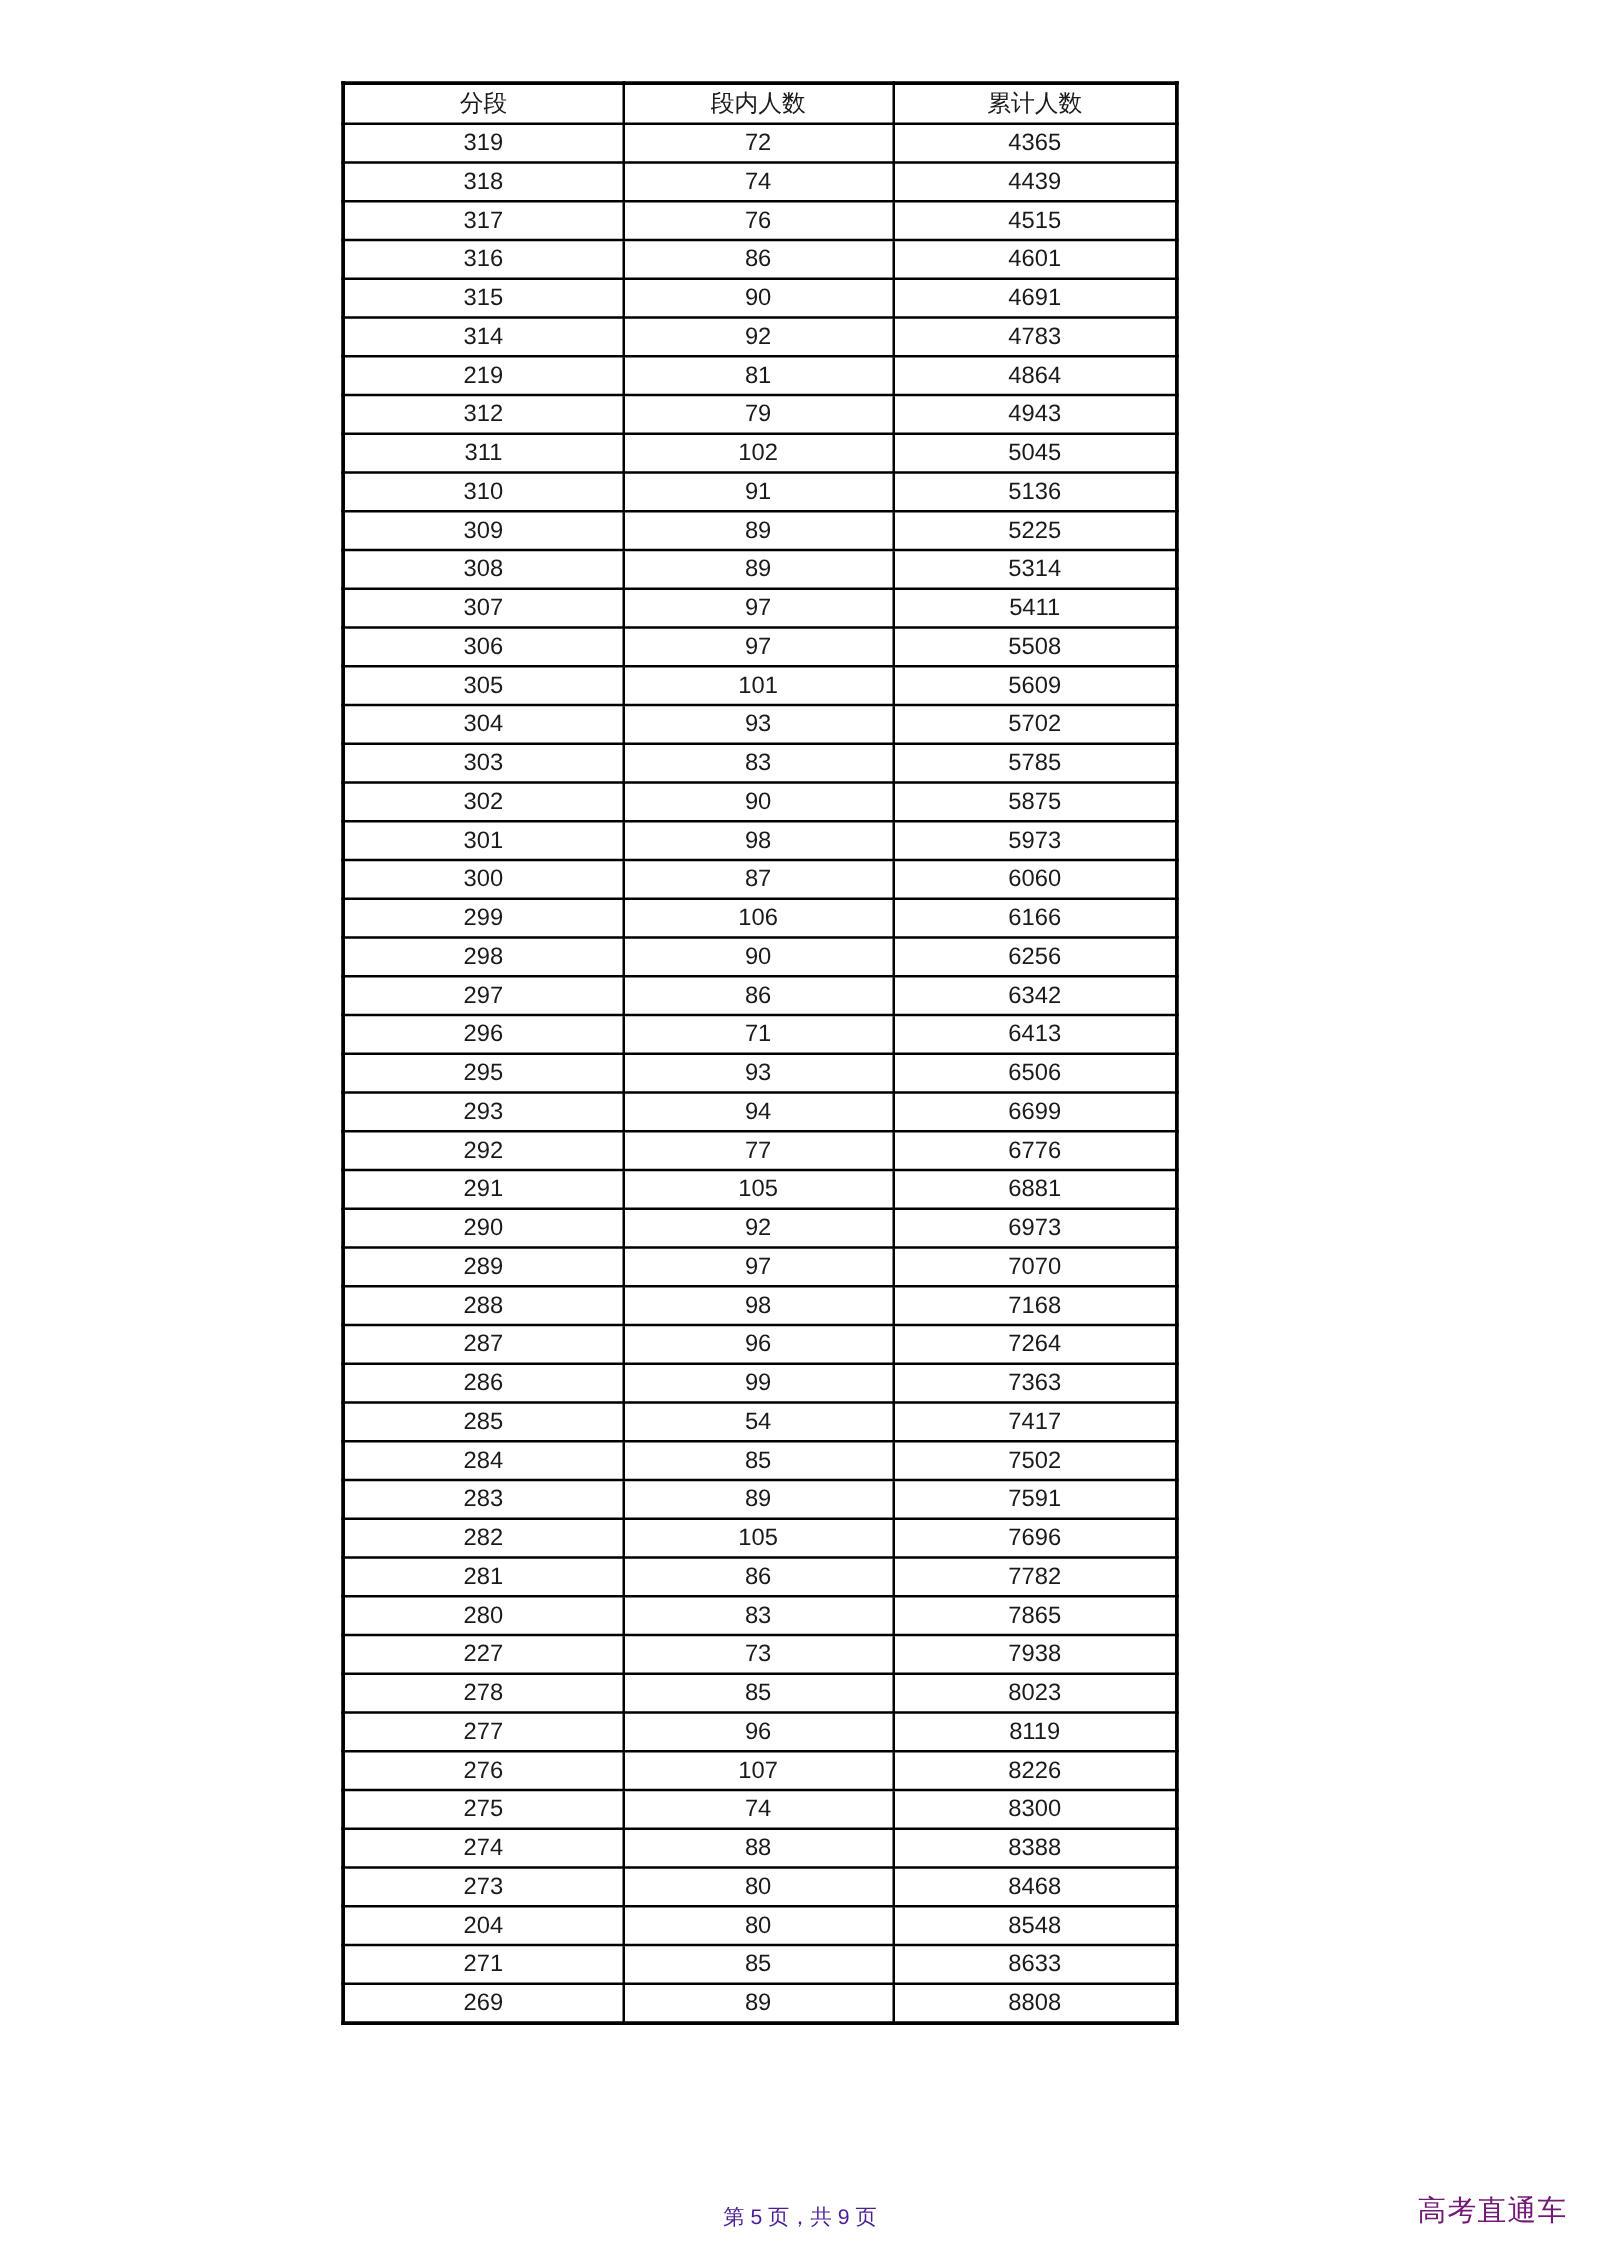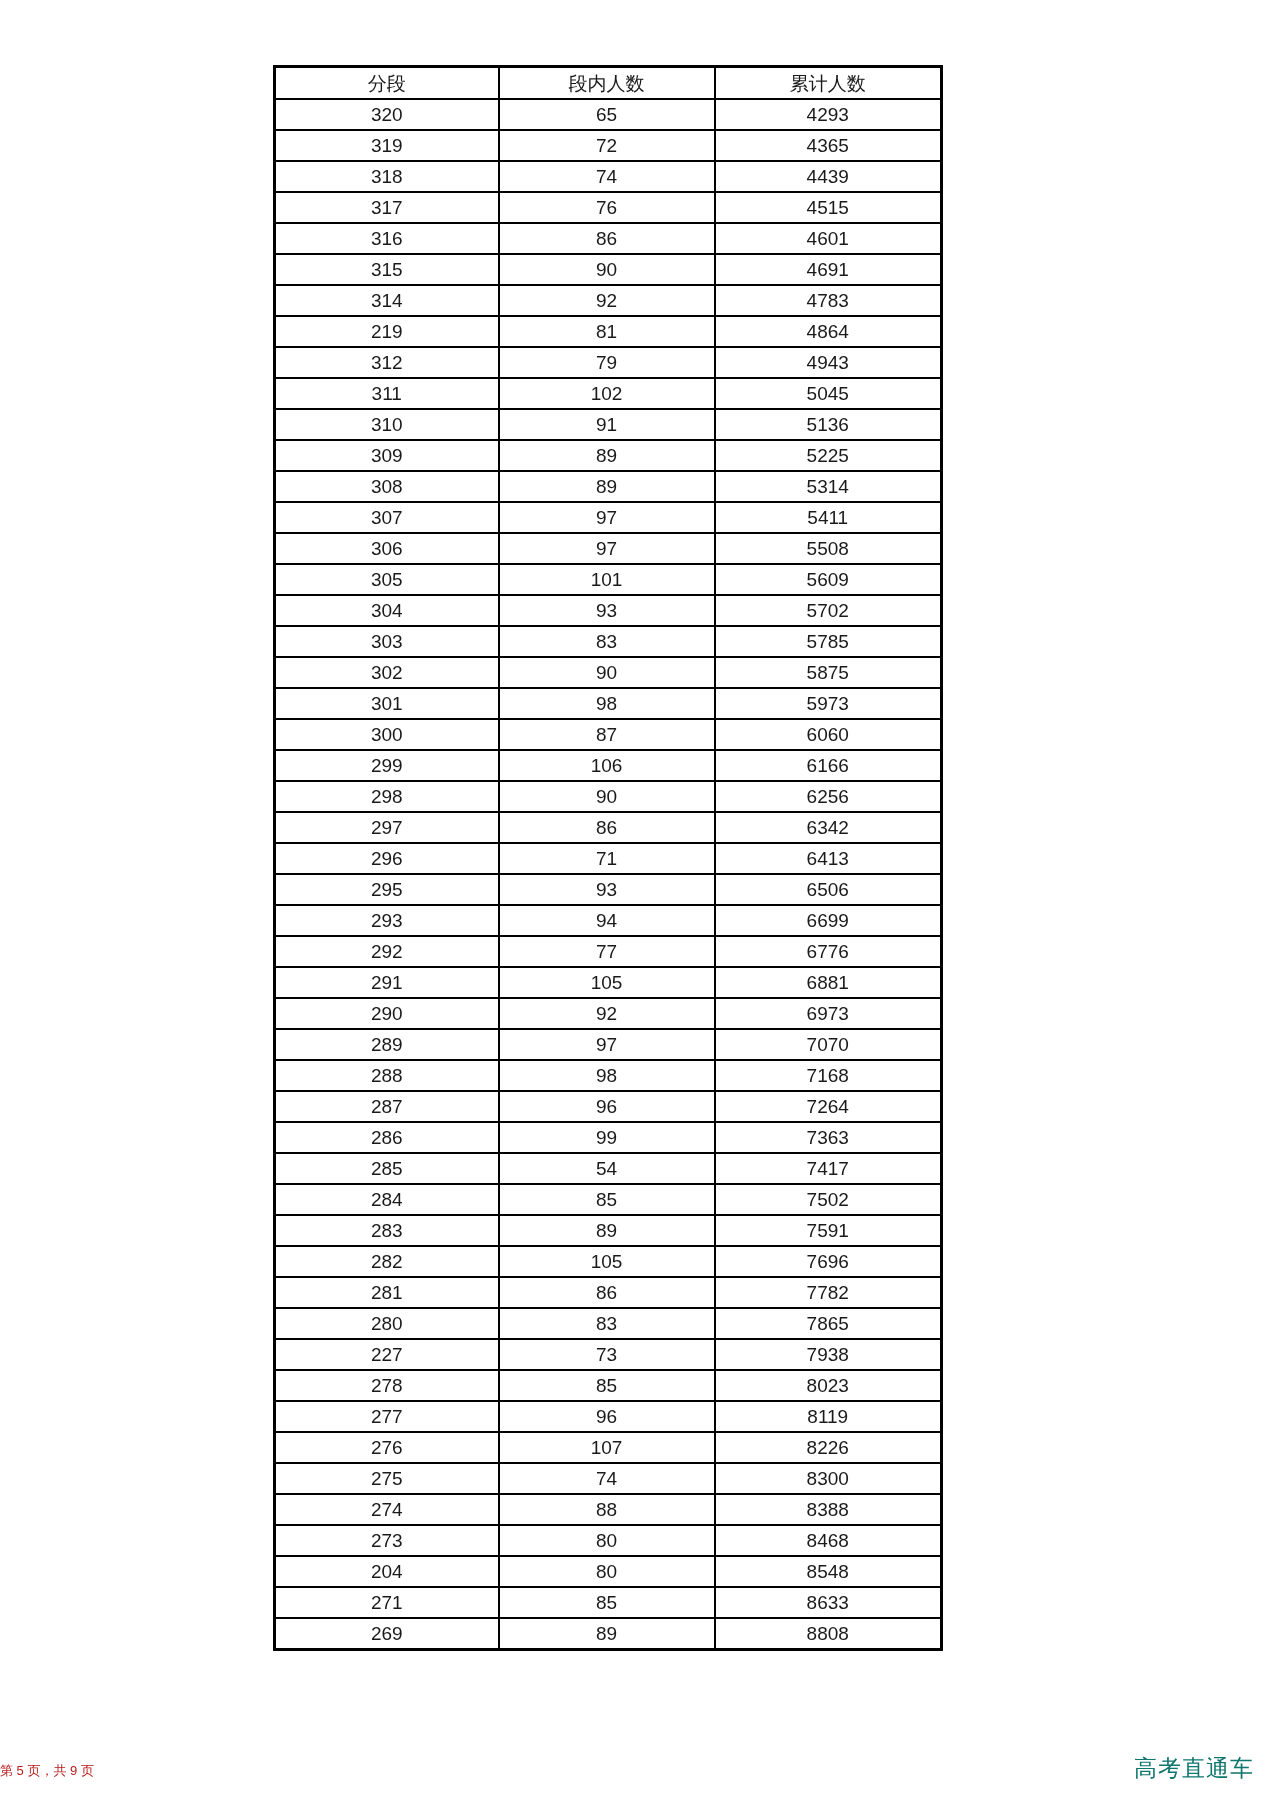--- a/index.html
+++ b/index.html
@@ -39,30 +39,30 @@
     line-height: 1;
   }
   table.score-table th {
     height: 30px;
   }
   .page-footer {
     position: absolute;
     top: 1762px;
     left: 0;
     width: 100%;
-    text-align: left;
-    font-size: 13px;
-    color: #b91c1c;
+    text-align: center;
+    font-size: 17px;
+    color: #4c1d95;
   }
   .watermark {
     position: absolute;
     top: 1753px;
     right: 26px;
     font-size: 23px;
-    color: #0f766e;
+    color: #701a75;
     letter-spacing: 1px;
   }
 </style>
 </head>
 <body>
 
 <div class="page">
 
   <table class="score-table">
     <colgroup>
@@ -72,25 +72,20 @@
     </colgroup>
     <thead>
       <tr>
         <th>分段</th>
         <th>段内人数</th>
         <th>累计人数</th>
       </tr>
     </thead>
     <tbody id="score-table-body">
         <tr>
-          <td>320</td>
-          <td>65</td>
-          <td>4293</td>
-        </tr>
-        <tr>
           <td>319</td>
           <td>72</td>
           <td>4365</td>
         </tr>
         <tr>
           <td>318</td>
           <td>74</td>
           <td>4439</td>
         </tr>
         <tr>

